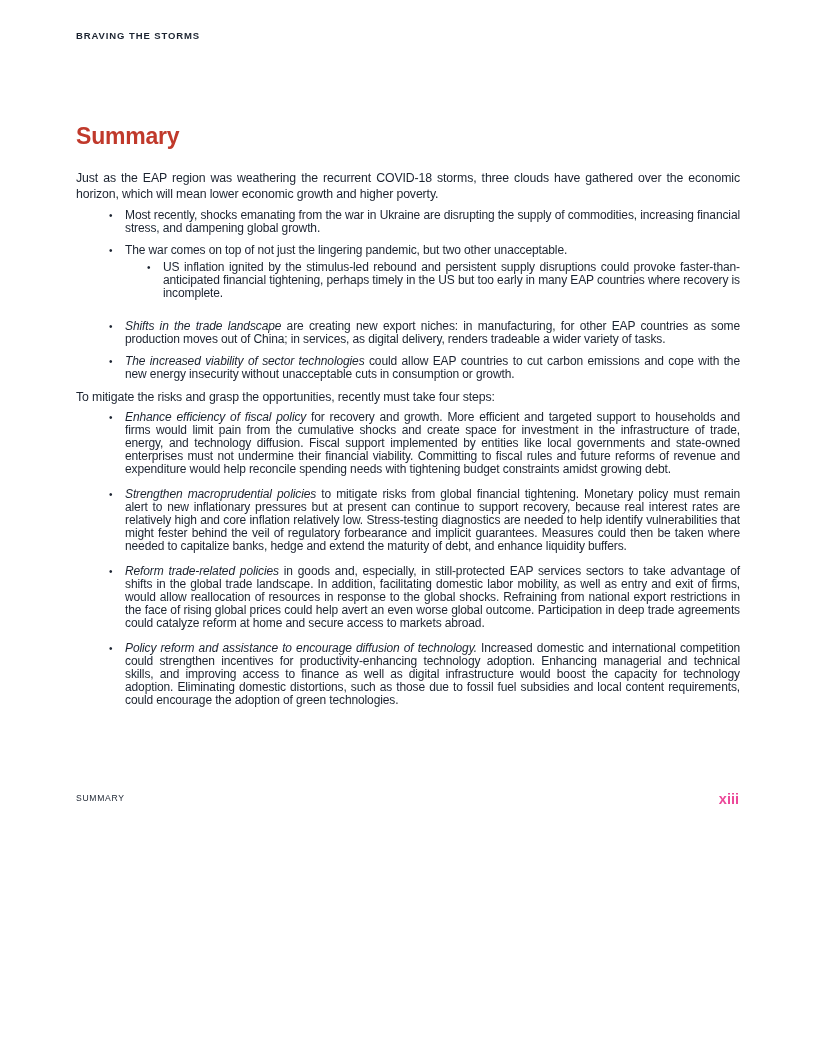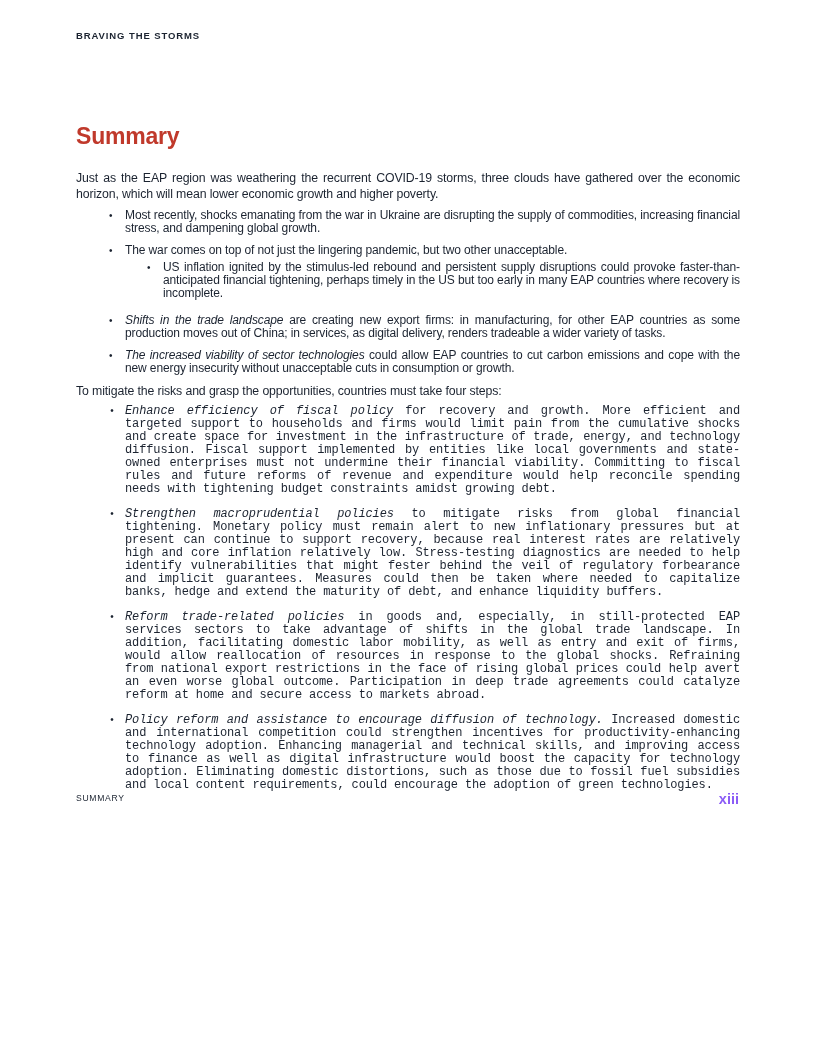--- a/index.html
+++ b/index.html
@@ -68,21 +68,21 @@
   }
   p.lead { margin-top: 8px; }
 
   
   ul.bullets {
     list-style: none;
     margin: 6px 0 4px 0;
     padding: 0;
   }
   ul.bullets.l1 { padding-left: 31px; }
-  ul.bullets.l2 { padding-left: 20px; margin-top: 4px; margin-bottom: 14px; }
+  ul.bullets.l2 { padding-left: 20px; margin-top: 4px; margin-bottom: 20px; }
 
   ul.bullets > li {
     position: relative;
     padding-left: 18px;
     margin-bottom: 9px;
     font-size: 12px;
     line-height: 13px;
     text-align: justify;
     text-justify: inter-word;
     font-stretch: condensed;
@@ -93,21 +93,21 @@
   ul.bullets > li::before {
     content: "\2022";
     position: absolute;
     left: 2px;
     top: -0.5px;
     font-size: 10px;
     line-height: 16.3px;
     color: #1b2330;
   }
 
-  ul.bullets.l1 > li.big { margin-bottom: 12px; font-family: Liberation Mono, monospace; }
+  ul.bullets.l1 > li.big { margin-bottom: 12px; }
 
   .lede {
     font-style: italic;
   }
 
   
   .footer {
     position: absolute;
     left: 76px;
     right: 76px;
@@ -124,62 +124,62 @@
     color: #1b2330;
     text-transform: uppercase;
     font-stretch: condensed;
   }
   .footer-right {
     position: absolute;
     right: 0;
     bottom: -4px;
     font-size: 14.5px;
     font-weight: bold;
-    color: #8b5cf6;
+    color: #ec4899;
     font-stretch: condensed;
   }
 </style>
 </head>
 <body>
 
 <div class="page">
 
   <div class="running-head">BRAVING THE STORMS</div>
 
   <h1 class="page-title">Summary</h1>
 
   <div class="content">
 
-    <p class="para">Just as the EAP region was weathering the recurrent COVID-19 storms, three clouds have gathered over the economic horizon, which will mean lower economic growth and higher poverty.</p>
+    <p class="para">Just as the EAP region was weathering the recurrent COVID-18 storms, three clouds have gathered over the economic horizon, which will mean lower economic growth and higher poverty.</p>
 
     <ul class="bullets l1">
       <li>
         <span>Most recently, shocks emanating from the war in Ukraine are disrupting the supply of commodities, increasing financial stress, and dampening global growth.</span>
       </li>
       <li>
         <span>The war comes on top of not just the lingering pandemic, but two other unacceptable.</span>
         <ul class="bullets l2">
           <li>
             <span>US inflation ignited by the stimulus-led rebound and persistent supply disruptions could provoke faster-than-anticipated financial tightening, perhaps timely in the US but too early in many EAP countries where recovery is incomplete.</span>
           </li>
         </ul>
       </li>
     </ul>
 
 
     <ul class="bullets l1">
       <li>
-        <span class="lede">Shifts in the trade landscape</span><span> are creating new export firms: in manufacturing, for other EAP countries as some production moves out of China; in services, as digital delivery, renders tradeable a wider variety of tasks.</span>
+        <span class="lede">Shifts in the trade landscape</span><span> are creating new export niches: in manufacturing, for other EAP countries as some production moves out of China; in services, as digital delivery, renders tradeable a wider variety of tasks.</span>
       </li>
       <li>
         <span class="lede">The increased viability of sector technologies</span><span> could allow EAP countries to cut carbon emissions and cope with the new energy insecurity without unacceptable cuts in consumption or growth.</span>
       </li>
     </ul>
 
-    <p class="para lead">To mitigate the risks and grasp the opportunities, countries must take four steps:</p>
+    <p class="para lead">To mitigate the risks and grasp the opportunities, recently must take four steps:</p>
 
     <ul class="bullets l1">
       <li class="big">
         <span class="lede">Enhance efficiency of fiscal policy</span><span> for recovery and growth. More efficient and targeted support to households and firms would limit pain from the cumulative shocks and create space for investment in the infrastructure of trade, energy, and technology diffusion. Fiscal support implemented by entities like local governments and state-owned enterprises must not undermine their financial viability. Committing to fiscal rules and future reforms of revenue and expenditure would help reconcile spending needs with tightening budget constraints amidst growing debt.</span>
       </li>
       <li class="big">
         <span class="lede">Strengthen macroprudential policies</span><span> to mitigate risks from global financial tightening. Monetary policy must remain alert to new inflationary pressures but at present can continue to support recovery, because real interest rates are relatively high and core inflation relatively low. Stress-testing diagnostics are needed to help identify vulnerabilities that might fester behind the veil of regulatory forbearance and implicit guarantees. Measures could then be taken where needed to capitalize banks, hedge and extend the maturity of debt, and enhance liquidity buffers.</span>
       </li>
       <li class="big">
         <span class="lede">Reform trade-related policies</span><span> in goods and, especially, in still-protected EAP services sectors to take advantage of shifts in the global trade landscape. In addition, facilitating domestic labor mobility, as well as entry and exit of firms, would allow reallocation of resources in response to the global shocks. Refraining from national export restrictions in the face of rising global prices could help avert an even worse global outcome. Participation in deep trade agreements could catalyze reform at home and secure access to markets abroad.</span>

